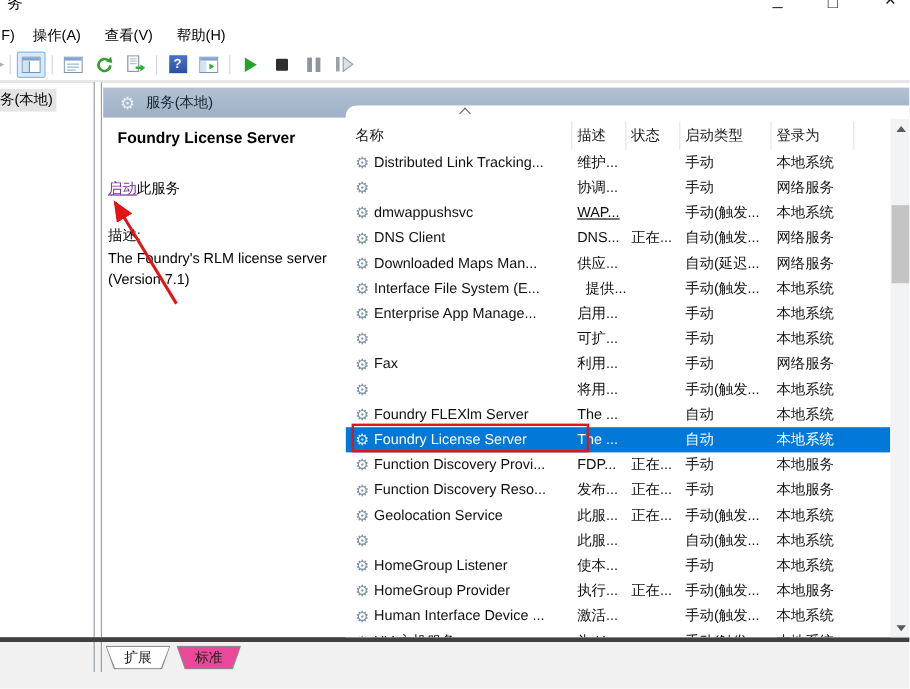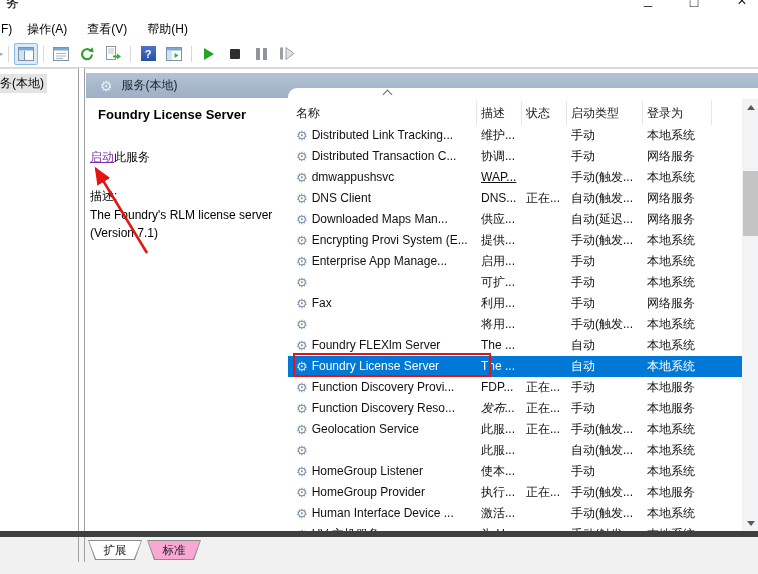--- a/index.html
+++ b/index.html
@@ -76,29 +76,29 @@
   .sb-up{top:0}.sb-down{bottom:0}
   .tri-up{width:0;height:0;border-left:4px solid transparent;border-right:4px solid transparent;border-bottom:5px solid #5b5b5b}
   .tri-down{width:0;height:0;border-left:4px solid transparent;border-right:4px solid transparent;border-top:5px solid #5b5b5b}
   .sb-thumb{position:absolute;left:1px;width:15px;top:72px;height:65px;background:#c4c4c4}
 
   
   .red-box{position:absolute;left:293px;top:353px;width:198px;height:24px;border:2px solid #e21414;z-index:9;pointer-events:none}
   .arrow-svg{position:absolute;left:0;top:0;z-index:9;pointer-events:none}
 
   
-  .bottom-area{position:absolute;top:531px;left:0;right:0;bottom:0;background:#f1f1f1;border-top:6px solid #404040}
+  .bottom-area{position:absolute;top:531px;left:0;right:0;bottom:0;background:#f1f1f1;border-top:4px solid #404040}
   .vline-cont{position:absolute;top:0;width:1px;height:25px;background:#9aa0a6}
   .tabs{position:absolute;left:88px;top:3px;display:flex;gap:5px}
   .tab{position:relative;height:20px;min-width:54px}
   .tab-outer,.tab-inner{position:absolute;clip-path:polygon(0 0,100% 0,calc(100% - 7px) 100%,7px 100%)}
   .tab-outer{inset:0;background:#8c8c8c}
   .tab-inner{inset:1px 1px 1px 1px;background:#fff;display:flex;align-items:center;justify-content:center;
     font-size:11.5px;color:#222}
-  .tab.inactive .tab-inner{background:#f9a8d4}
+  .tab.inactive .tab-inner{background:#ec4899}
 </style>
 </head>
 <body>
 
 <div class="window">
 
   <div class="titlebar">
     <span class="title-text">务</span>
     <span class="ctrl ctrl-min">─</span>
     <span class="ctrl ctrl-max">□</span>
@@ -222,21 +222,20 @@
               <span>Distributed Link Tracking...</span>
             </div>
             <div class="cell c1" style="width: 45px;">维护...</div>
             <div class="cell c2" style="width: 45px;"></div>
             <div class="cell c3" style="width: 76px;">手动</div>
             <div class="cell c4" style="width: 69px;">本地系统</div>
           </div>
           <div class="lrow">
             <div class="cell c0" style="width: 189px;">
               <span class="gear">⚙</span>
-              <span>Distributed Transaction C...</span>
             </div>
             <div class="cell c1" style="width: 45px;">协调...</div>
             <div class="cell c2" style="width: 45px;"></div>
             <div class="cell c3" style="width: 76px;">手动</div>
             <div class="cell c4" style="width: 69px;">网络服务</div>
           </div>
           <div class="lrow">
             <div class="cell c0" style="width: 189px;">
               <span class="gear">⚙</span>
               <span>dmwappushsvc</span>
@@ -262,23 +261,23 @@
               <span>Downloaded Maps Man...</span>
             </div>
             <div class="cell c1" style="width: 45px;">供应...</div>
             <div class="cell c2" style="width: 45px;"></div>
             <div class="cell c3" style="width: 76px;">自动(延迟...</div>
             <div class="cell c4" style="width: 69px;">网络服务</div>
           </div>
           <div class="lrow">
             <div class="cell c0" style="width: 189px;">
               <span class="gear">⚙</span>
-              <span>Encrypting Provi System (E...</span>
-            </div>
-            <div class="cell c1" style="width: 45px;">提供...</div>
+              <span>Interface File System (E...</span>
+            </div>
+            <div class="cell c1" style="width: 45px; text-align: right;">提供...</div>
             <div class="cell c2" style="width: 45px;"></div>
             <div class="cell c3" style="width: 76px;">手动(触发...</div>
             <div class="cell c4" style="width: 69px;">本地系统</div>
           </div>
           <div class="lrow">
             <div class="cell c0" style="width: 189px;">
               <span class="gear">⚙</span>
               <span>Enterprise App Manage...</span>
             </div>
             <div class="cell c1" style="width: 45px;">启用...</div>
@@ -342,21 +341,21 @@
             <div class="cell c1" style="width: 45px;">FDP...</div>
             <div class="cell c2" style="width: 45px;">正在...</div>
             <div class="cell c3" style="width: 76px;">手动</div>
             <div class="cell c4" style="width: 69px;">本地服务</div>
           </div>
           <div class="lrow">
             <div class="cell c0" style="width: 189px;">
               <span class="gear">⚙</span>
               <span>Function Discovery Reso...</span>
             </div>
-            <div class="cell c1" style="width: 45px; font-style: italic;">发布...</div>
+            <div class="cell c1" style="width: 45px;">发布...</div>
             <div class="cell c2" style="width: 45px;">正在...</div>
             <div class="cell c3" style="width: 76px;">手动</div>
             <div class="cell c4" style="width: 69px;">本地服务</div>
           </div>
           <div class="lrow">
             <div class="cell c0" style="width: 189px;">
               <span class="gear">⚙</span>
               <span>Geolocation Service</span>
             </div>
             <div class="cell c1" style="width: 45px;">此服...</div>

